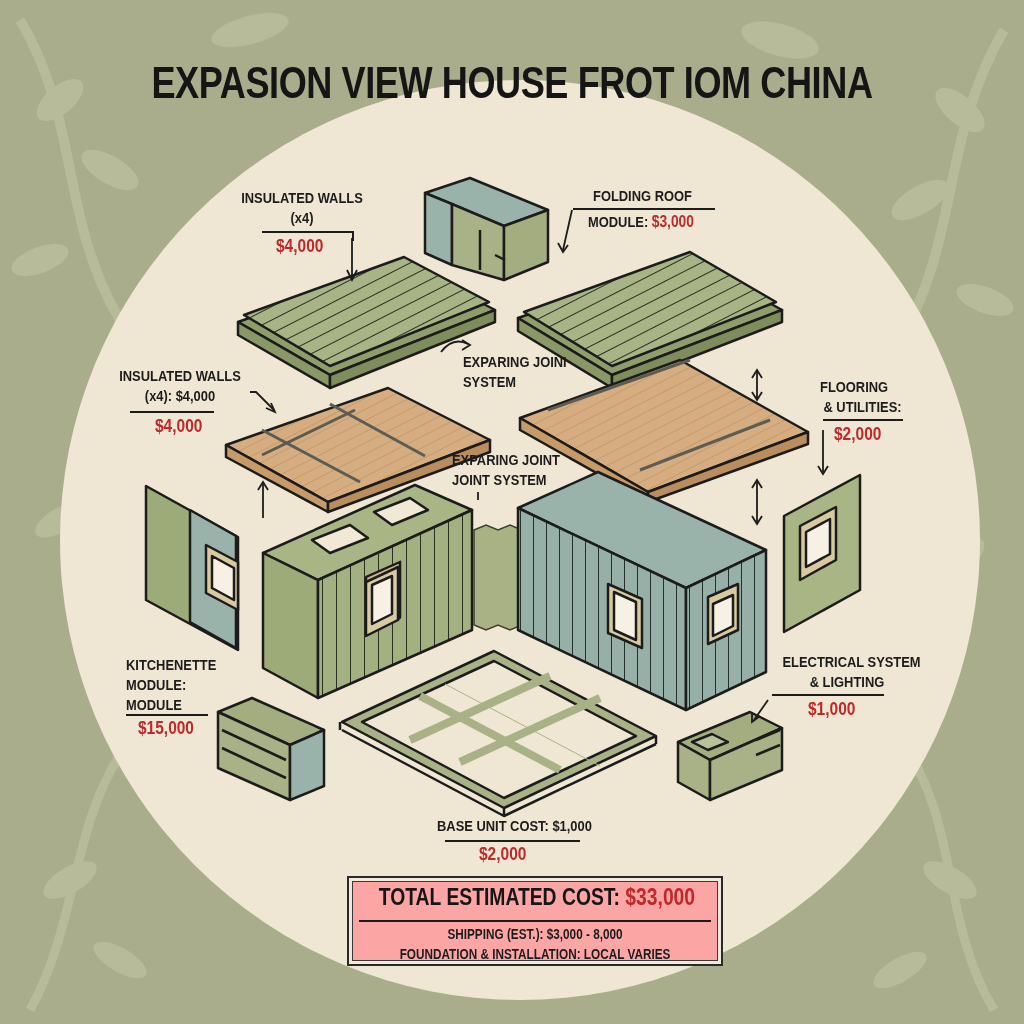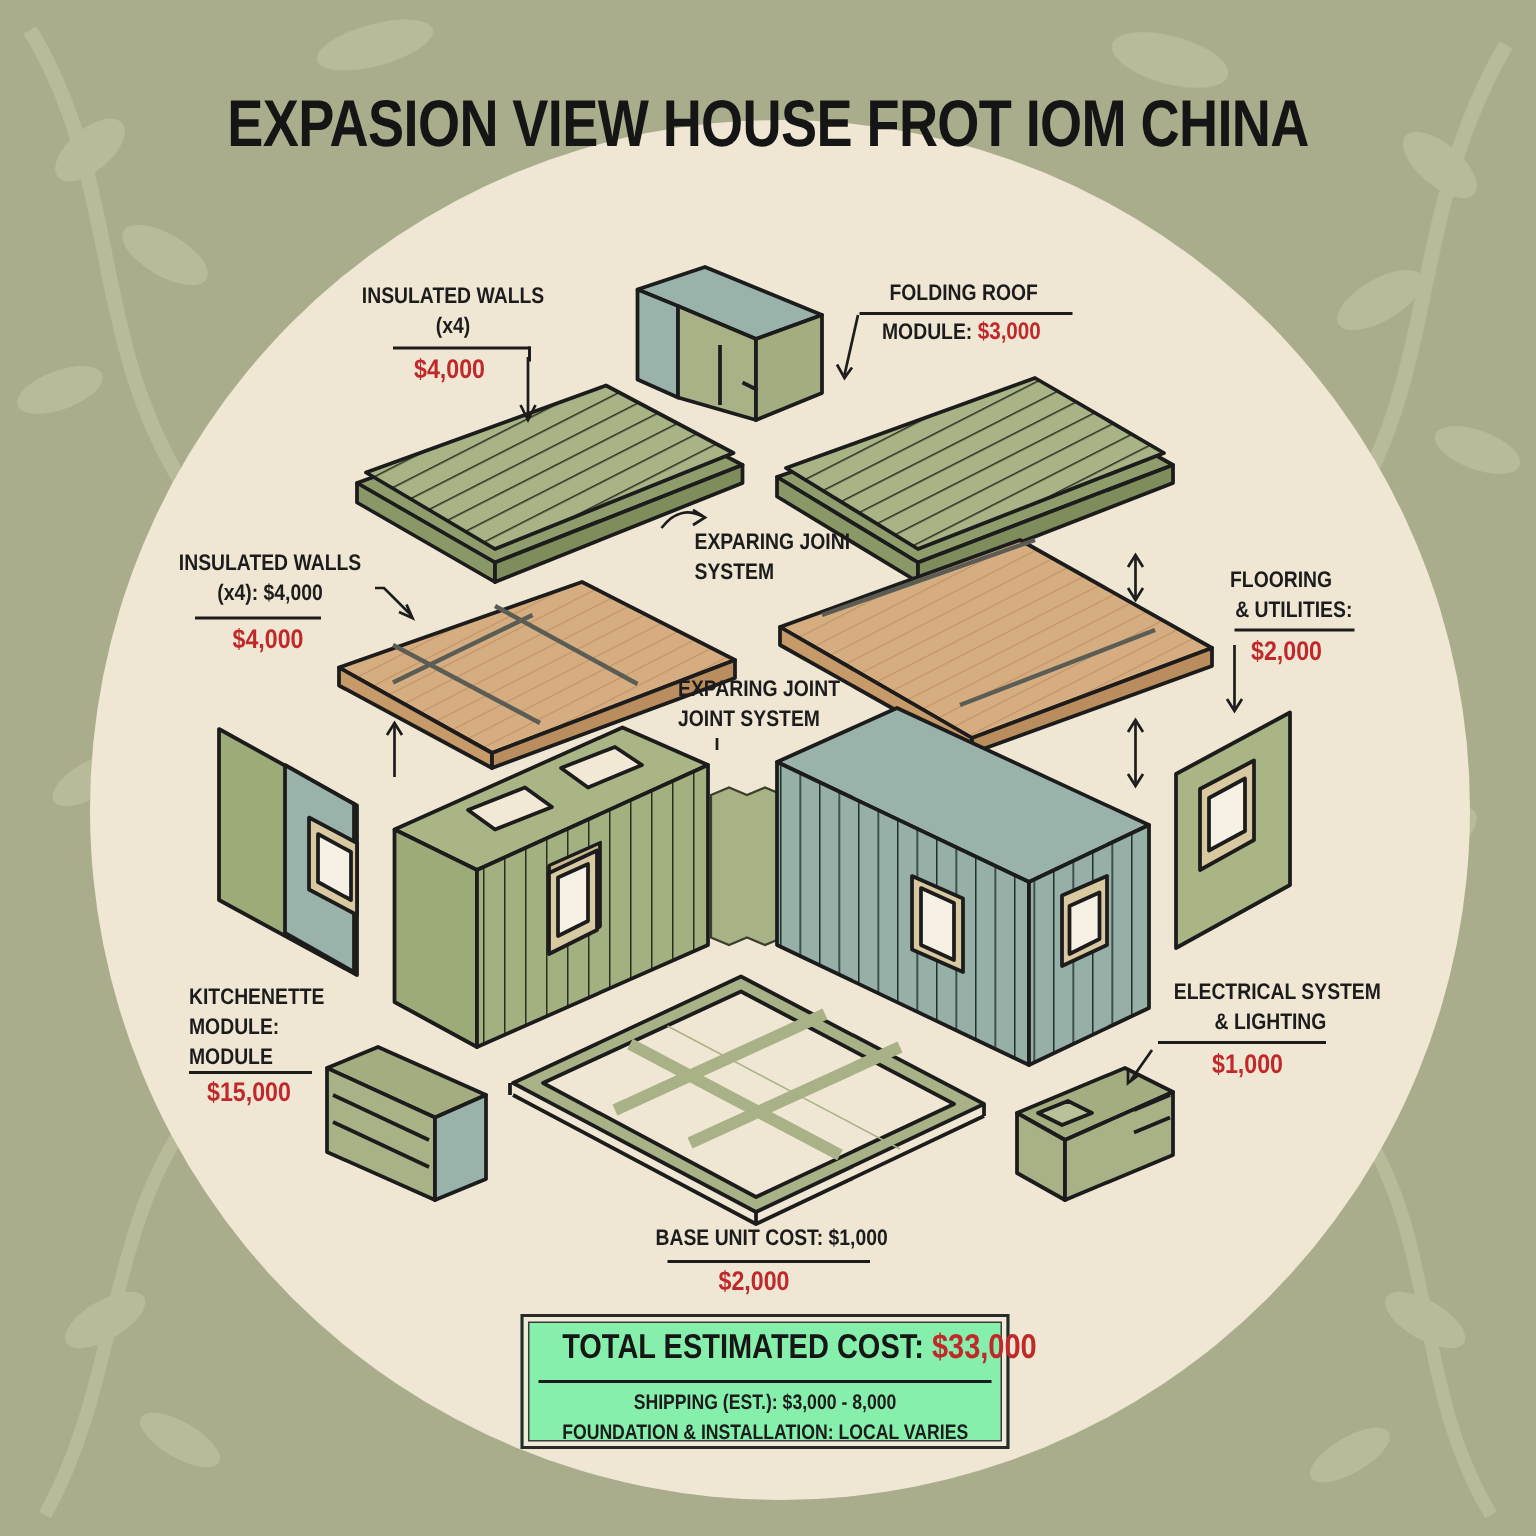--- a/index.html
+++ b/index.html
@@ -20,22 +20,22 @@
   .lbl {
     position: absolute; color: #1c1c1c; font-weight: 700;
     font-family: "Liberation Sans", sans-serif; font-size: 15px; line-height: 20px;
     transform: scaleX(0.86); transform-origin: left top; white-space: nowrap;
   }
   .lbl.c { text-align: center; transform-origin: center top; }
   .price { color: #c0282a; font-weight: 700; font-size: 18px; }
   .rule { position: absolute; height: 0; border-top: 2px solid #1c1c1c; }
   .vline { position: absolute; width: 0; border-left: 2px solid #1c1c1c; }
   .total-box {
-    position: absolute; left: 347px; top: 876px; width: 326px; height: 90px;
-    background: #86efac; border: 2px solid #2a2a2a;
+    position: absolute; left: 347px; top: 876px; width: 376px; height: 90px;
+    background: #fca5a5; border: 2px solid #2a2a2a;
     box-shadow: inset 0 0 0 3px #f1ead8, inset 0 0 0 4px #3a3a3a;
   }
   .total-main {
     position: absolute; left: 0; top: 6px; width: 100%; text-align: center;
     font-weight: 700; font-size: 23px; color: #161616;
     transform: scaleX(0.84); transform-origin: center top; white-space: nowrap;
   }
   .total-main .price { font-size: 23px; }
   .total-rule { position: absolute; left: 10px; right: 10px; top: 42px; border-top: 2px solid #1c1c1c; }
   .total-sub {

